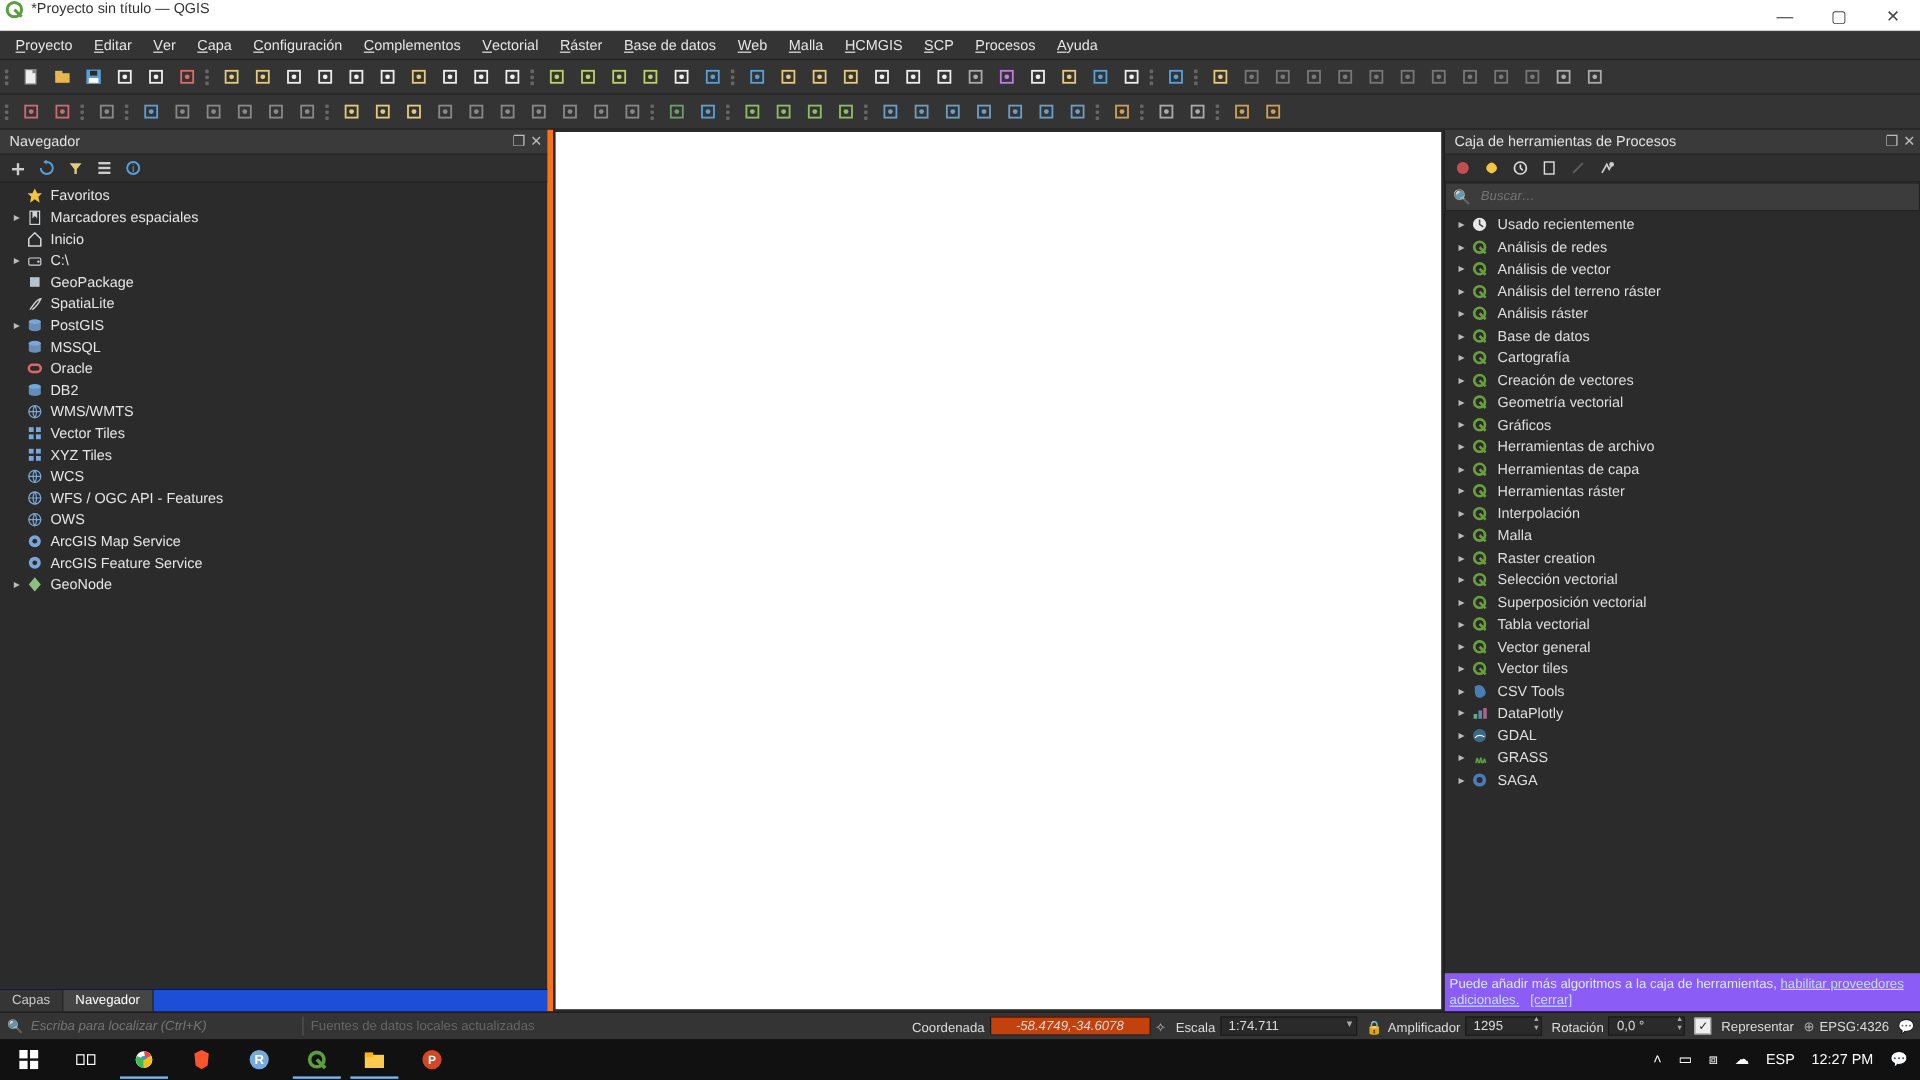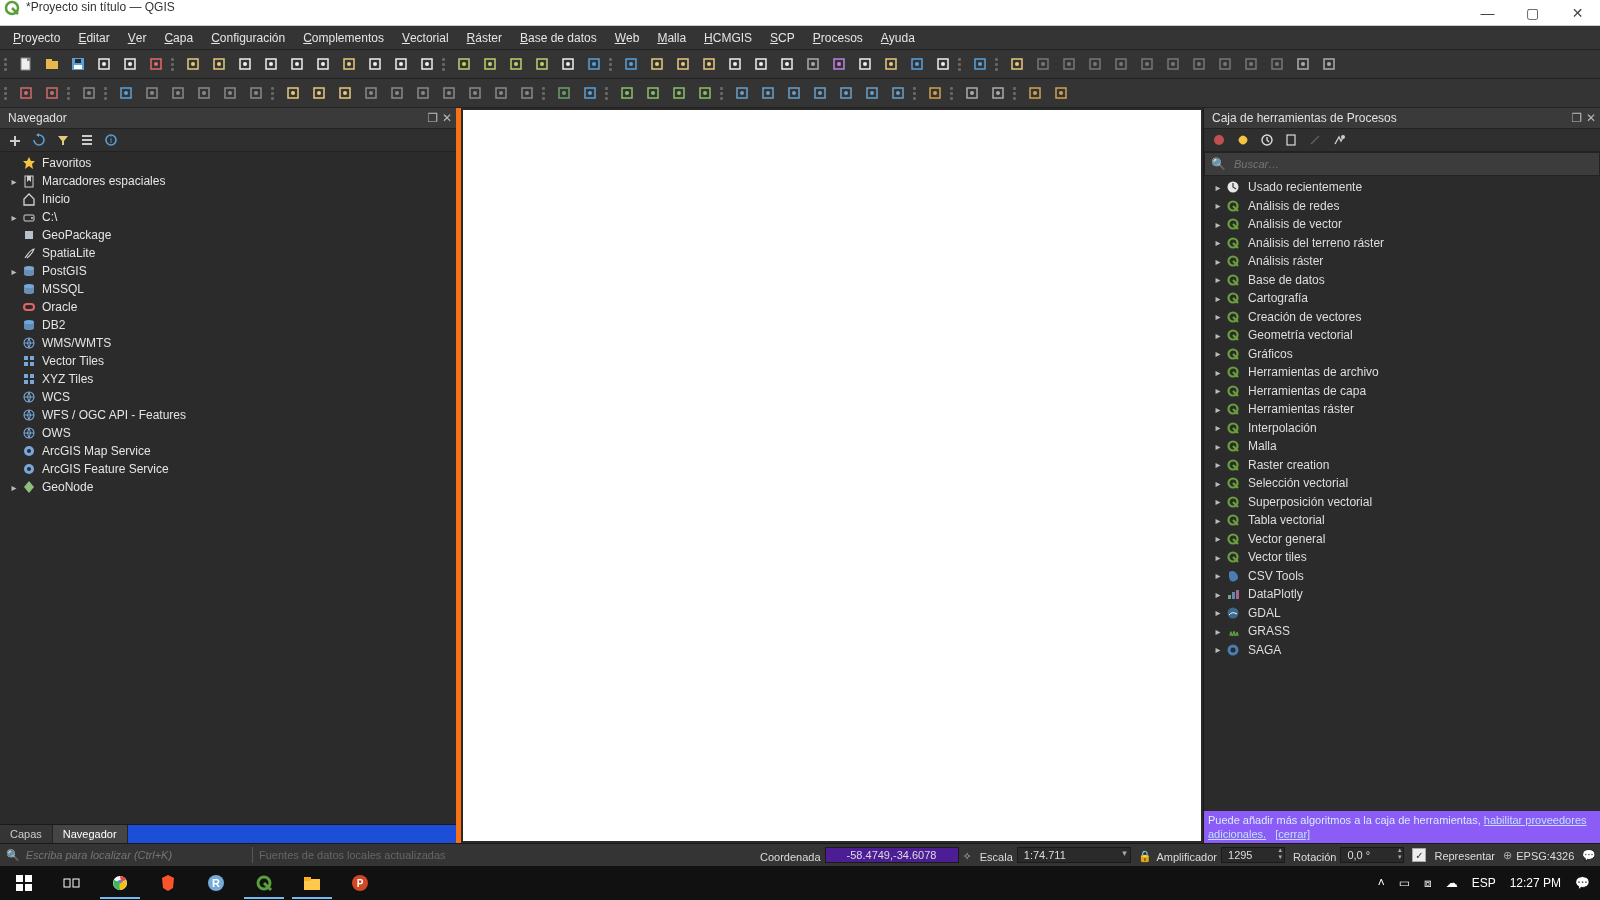--- a/index.html
+++ b/index.html
@@ -215,22 +215,22 @@
   padding-left: 6px;
 }
 #statusbar .sb-search input {
   background: transparent; border: none; outline: none;
   color: #999; font-size: 11px; font-style: italic;
   width: 200px;
 }
 #statusbar .sb-sep { width: 1px; height: 16px; background: #555; margin: 0 6px; }
 #statusbar .sb-field { display: flex; align-items: flex-end; gap: 4px; padding: 0 4px;}
 #statusbar .val-box {
-  background: #4c1d95; border: 1px solid #1a1a1a;
-  padding: 1px 6px; min-width: 68px; text-align: center;
+  background: #c2410c; border: 1px solid #1a1a1a;
+  padding: 1px 6px; min-width: 68px; text-align: center; font-style: italic;
 }
 #statusbar .combo {
   background: #2a2a2a; border: 1px solid #1a1a1a;
   padding: 1px 16px 1px 6px; position: relative;
 }
 #statusbar .combo::after {
   content: '▾'; position: absolute; right: 3px; top: 0; font-size: 9px; color: #aaa;
 }
 #statusbar .spin {
   background: #2a2a2a; border: 1px solid #1a1a1a;

